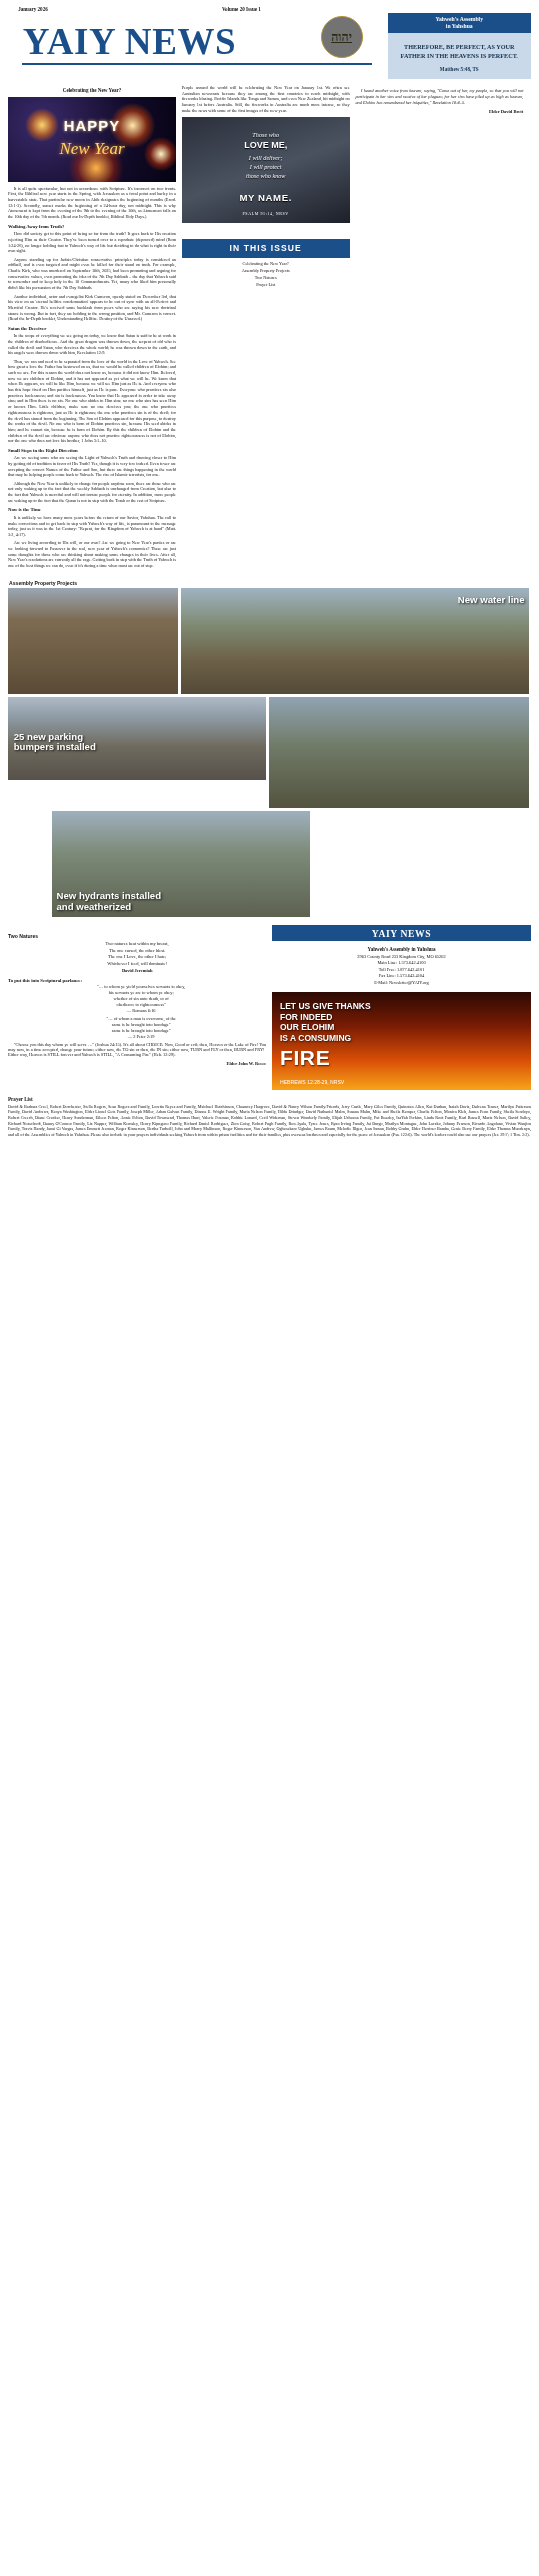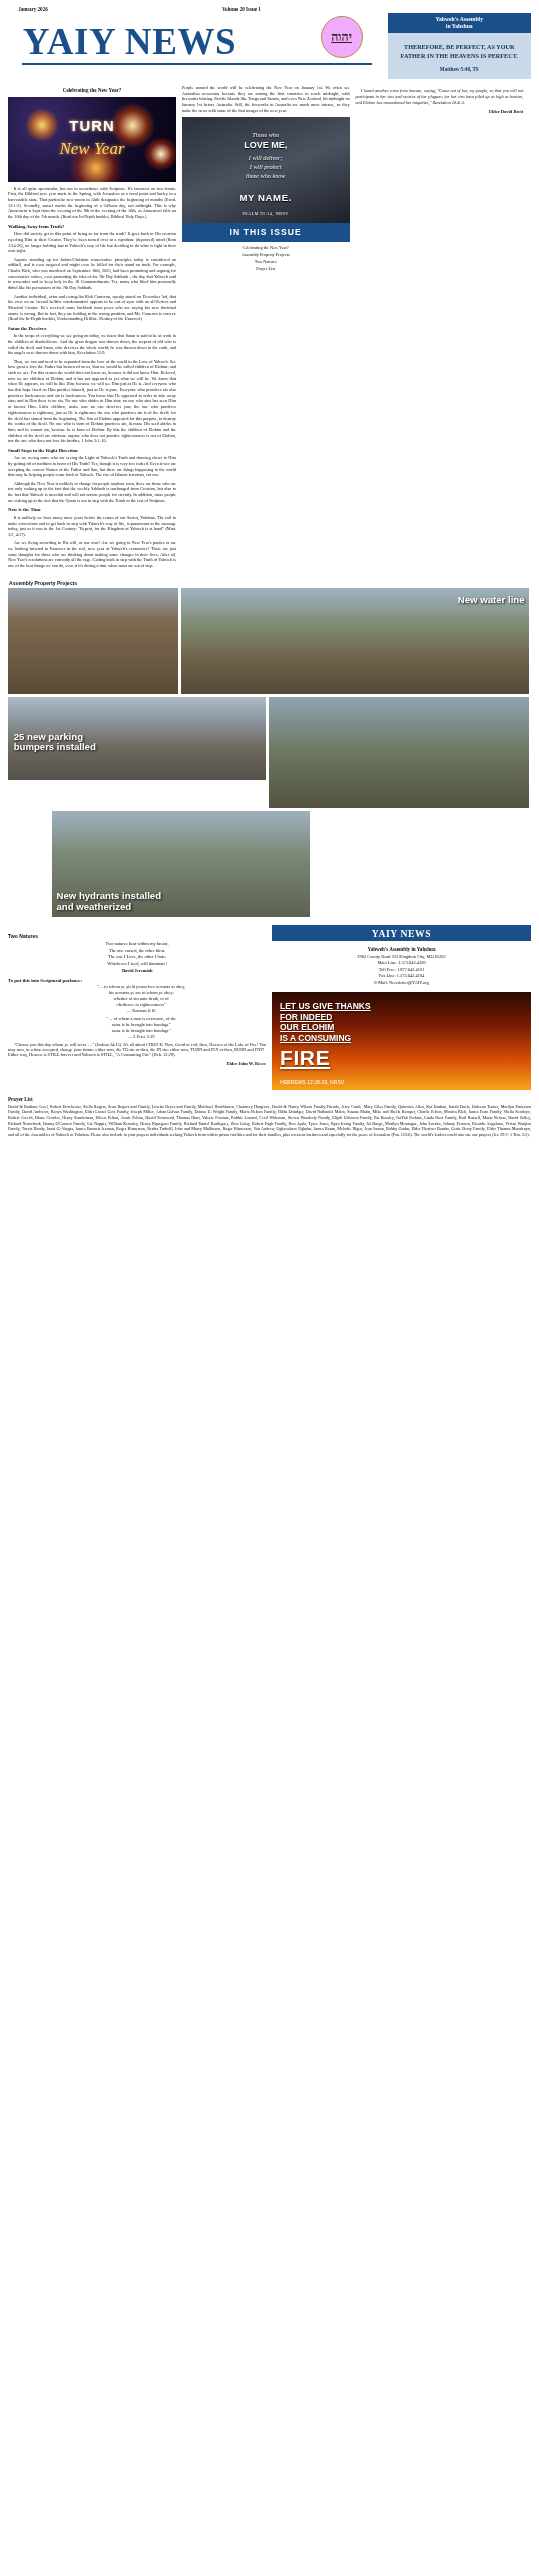--- a/index.html
+++ b/index.html
@@ -25,21 +25,21 @@
     color:#1b4f8a;
     font-weight:bold;
     line-height:1;
     padding-left:14.8px;
     padding-top:10.2px;
   }
   .mast-rule { height:1.7px; background:#1b4f8a; margin:3.4px 11.4px 0 13.6px; }
   .mast-logo {
     position:absolute; right:20.4px; top:3.4px;
     width:42px; height:42px; border-radius:50%;
-    background:#f0abfc;
+    background:#737373;
     border:1.7px solid #b4903a;
     display:flex; align-items:center; justify-content:center;
     color:#2c2a16; font-size:12.5px; font-weight:bold;text-decoration:underline;
   }
   .mast-right { flex:1; margin-left:4.5px; }
   .mast-right-head {
     background:#1b4f8a; color:#fff; text-align:center; font-size:5.7px;
     font-weight:bold; padding:2.8px 2.3px; line-height:1.3;
   }
   .mast-right-body {
@@ -88,21 +88,21 @@
   }
   .quote-box .qbig {
     font-family:"Liberation Sans", sans-serif; font-weight:bold; font-style:normal;
     font-size:9.6px; letter-spacing:0.6px; display:block; margin-top:11px;
   }
   .quote-box .qref { position:absolute; bottom:6.8px; left:0; right:0; font-size:4px; letter-spacing:0.6px; }
 
   .issue-band {
     width:168px; background:#1b4f8a; color:#fff; text-align:center;
     font-family:"Liberation Sans", sans-serif; font-weight:bold;
-    font-size:8.5px; letter-spacing:1.1px; padding:4px 0; margin-top:0;
+    font-size:8.5px; letter-spacing:1.1px; padding:4px 0; margin-top:16px;
   }
   .issue-list { font-size:4.3px; text-align:center; line-height:1.6; padding:2.8px 0 0 0; }
 
   
   .ahead {
     position:relative; width:168px; height:85px; overflow:hidden;
     background: linear-gradient(180deg,#cfd6dd 0%, #8e99a5 60%, #5e6975 100%);
   }
   .ahead .clock {
     position:absolute; left:51px; top:14.8px; width:62px; height:62px; border-radius:50%;
@@ -152,21 +152,21 @@
   .addr { text-align:center; font-size:4.4px; line-height:1.5; padding:4.5px 0 1.1px 0; }
   .addr .name { font-weight:bold; font-size:5.1px; }
 
   .fire {
     position:relative; width:259px; height:98px; overflow:hidden; margin-top:4.5px;
     background: linear-gradient(180deg,#2b0a03 0%, #7a1c03 35%, #d94f06 70%, #f7a41a 100%);
   }
   .fire .ftext {
     position:absolute; left:8px; top:9px; right:8px;
     font-family:"Liberation Sans", sans-serif; font-weight:bold; color:#fff;
-    font-size:8.5px; line-height:1.25; text-shadow:0.6px 0.6px 1.7px rgba(0,0,0,.7);text-decoration:underline;
+    font-size:8.5px; line-height:1.25; text-shadow:0.6px 0.6px 1.7px rgba(0,0,0,.7);
   }
   .fire .fbig { font-size:21px; letter-spacing:0.6px; display:block; margin-top:1.1px; }
   .fire .fref { position:absolute; left:8px; bottom:5.7px; font-size:5.1px; color:#fff; font-family:"Liberation Sans", sans-serif; }
 
   .prayer-head { font-weight:bold; font-size:5.1px; margin:5.7px 0 1.7px 0; }
   .prayer-body { font-size:4.2px; line-height:1.35; text-align:justify; }
 </style>
 </head>
 <body>
 
@@ -196,21 +196,21 @@
 
     <div class="col col1">
       <div class="center-title">Celebrating the New Year?</div>
 
       <div class="ny-img">
         <div class="firework" style="left:17px;top:10.2px;width:34px;height:34px;background:radial-gradient(circle,#ffd36b 0%,rgba(255,120,0,.5) 45%,rgba(0,0,0,0) 70%);"></div>
         <div class="firework" style="left:102px;top:5.7px;width:45px;height:45px;background:radial-gradient(circle,#ffe9a8 0%,rgba(255,80,0,.45) 45%,rgba(0,0,0,0) 72%);"></div>
         <div class="firework" style="left:57px;top:51px;width:62px;height:40px;background:radial-gradient(circle,#ffb347 0%,rgba(200,40,0,.4) 50%,rgba(0,0,0,0) 75%);"></div>
         <div class="firework" style="left:136px;top:40px;width:34px;height:34px;background:radial-gradient(circle,#fff3c4 0%,rgba(255,60,0,.4) 45%,rgba(0,0,0,0) 72%);"></div>
         <div class="ny-text">
-          <div class="ny-happy">TURN</div>
+          <div class="ny-happy">HAPPY</div>
           <div class="ny-newyear">New Year</div>
         </div>
       </div>
 
       <p class="body" style="margin-top:3.4px">It is all quite spectacular, but not in accordance with Scripture. It's incorrect on two fronts. First, the Biblical new year starts in the Spring, with Jerusalem as a focal point and barley in a harvestable state. That particular new moon in Abib designates the beginning of months (Exod. 12:1-3). Secondly, sunset marks the beginning of a 24-hour day, not midnight. This is why Atonement is kept from the evening of the 9th to the evening of the 10th, as Atonement falls on the 10th day of the 7th month. (Read our In-Depth booklet, Biblical Holy Days.)</p>
 
       <div class="sec-title">Walking Away from Truth?</div>
       <p class="body">How did society get to this point of being so far from the truth? It goes back to His creation rejecting Him as their Creator. They've been turned over to a reprobate (depraved) mind (Rom 1:24-26), no longer holding fast to Yahweh's way of life but deciding to do what is right in their own sight.</p>
       <p class="body">Anyone standing up for Judaic/Christian conservative principles today is considered an oddball, and is even targeted and might even be killed for their stand on truth. For example, Charlie Kirk, who was murdered on September 10th, 2025, had been promoting and arguing for conservative values, even promoting the idea of the 7th Day Sabbath – the day that Yahweh said to remember and to keep holy in the 10 Commandments. Yet, many who liked him personally didn't like his persuasion of the 7th Day Sabbath.</p>
       <p class="body">Another individual, actor and evangelist Kirk Cameron, openly stated on December 3rd, that his view on an 'eternal hellfire condemnation' appears to be out of sync with an all-Perfect and Merciful Creator. He's received some backlash from peers who are saying his new doctrinal stance is wrong. But in fact, they are holding to the wrong position, and Mr. Cameron is correct. (Read the In-Depth booklet, Understanding Hellfire. Destiny of the Unsaved.)</p>

